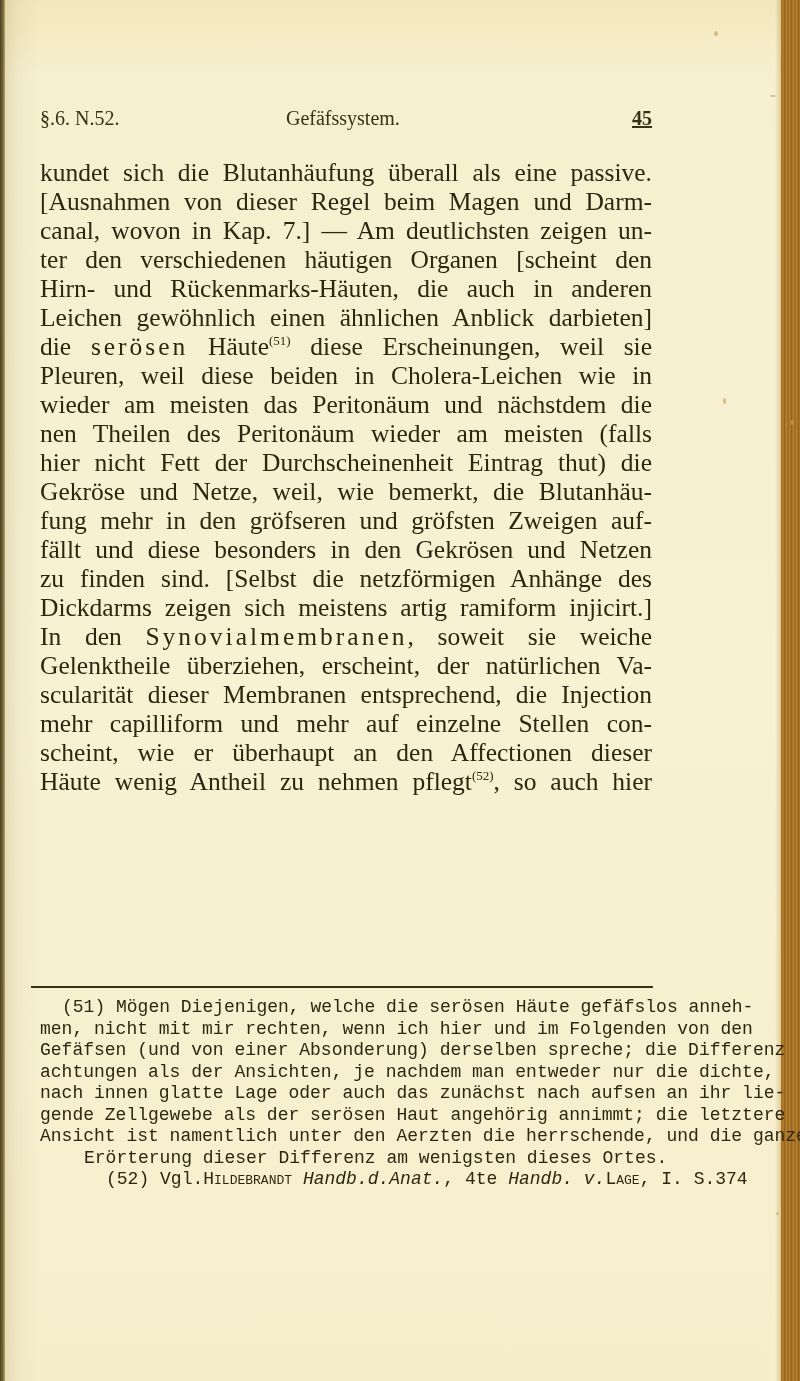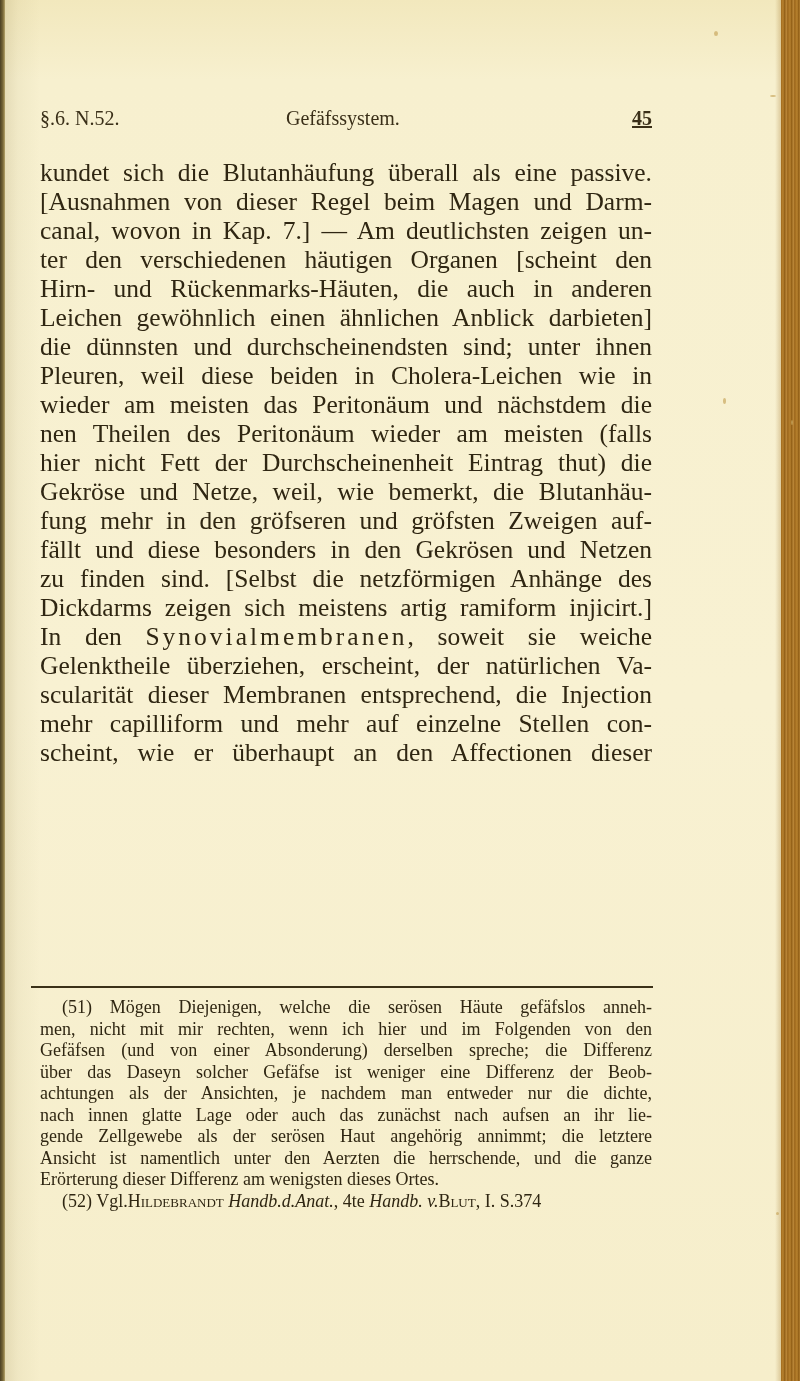--- a/index.html
+++ b/index.html
@@ -82,33 +82,33 @@
       left: 31px;
       width: 622px;
       height: 2px;
       background: #3b3118;
     }
     .footnotes {
       position: absolute;
       top: 997px;
       left: 40px;
       width: 612px;
-      font-family: Liberation Serif, serif;
+      font-family: Liberation Mono, monospace;
       font-size: 18px;
       line-height: 21.5px;
       color: #2f2612;
     }
     .fline {
       display: block;
       white-space: nowrap;
       text-align: justify;
       text-align-last: justify;
       height: 21.5px;
     }
-    .fline.last { text-align-last: left; }
+    .fline.last { text-align-last: left; margin-left: 44px; }
     .fline.indent { padding-left: 22px; }
     .smallcaps { font-variant: small-caps; }
     .ital { font-style: italic; }
     .speck {
       position: absolute;
       border-radius: 50%;
       background: #c9a860;
       opacity: 0.7;
     }
   </style>
@@ -132,48 +132,48 @@
     <span class="rh-right">45</span>
   </div>
 
   <div class="body-text">
     <span class="line">kundet sich die Blutanhäufung überall als eine passive.</span>
     <span class="line">[Ausnahmen von dieser Regel beim Magen und Darm-</span>
     <span class="line">canal, wovon in Kap. 7.] — Am deutlichsten zeigen un-</span>
     <span class="line">ter den verschiedenen häutigen Organen [scheint den</span>
     <span class="line">Hirn- und Rückenmarks-Häuten, die auch in anderen</span>
     <span class="line">Leichen gewöhnlich einen ähnlichen Anblick darbieten]</span>
-    <span class="line">die dünnsten und durchscheinendsten sind; unter ihnen</span>
+    <span class="line"><span>die </span><span class="spaced">serösen</span><span> Häute</span><sup class="fn">(51)</sup><span> diese Erscheinungen, weil sie</span></span>
     <span class="line">Pleuren, weil diese beiden in Cholera-Leichen wie in</span>
     <span class="line">wieder am meisten das Peritonäum und nächstdem die</span>
     <span class="line">nen Theilen des Peritonäum wieder am meisten (falls</span>
     <span class="line">hier nicht Fett der Durchscheinenheit Eintrag thut) die</span>
     <span class="line">Gekröse und Netze, weil, wie bemerkt, die Blutanhäu-</span>
     <span class="line">fung mehr in den gröfseren und gröfsten Zweigen auf-</span>
     <span class="line">fällt und diese besonders in den Gekrösen und Netzen</span>
     <span class="line">zu finden sind. [Selbst die netzförmigen Anhänge des</span>
     <span class="line">Dickdarms zeigen sich meistens artig ramiform injicirt.]</span>
     <span class="line"><span>In den </span><span class="spaced">Synovialmembranen</span><span>, soweit sie weiche</span></span>
     <span class="line">Gelenktheile überziehen, erscheint, der natürlichen Va-</span>
     <span class="line">scularität dieser Membranen entsprechend, die Injection</span>
     <span class="line">mehr capilliform und mehr auf einzelne Stellen con-</span>
     <span class="line">scheint, wie er überhaupt an den Affectionen dieser</span>
+    <span class="line"><span>Häute wenig Antheil zu nehmen pflegt</span><sup class="fn">(52)</sup><span>, so auch hier</span></span>
   </div>
 
   <div class="rule"></div>
 
   <div class="footnotes">
     <div>
       <span class="fline indent">(51) Mögen Diejenigen, welche die serösen Häute gefäfslos anneh-</span>
       <span class="fline">men, nicht mit mir rechten, wenn ich hier und im Folgenden von den</span>
       <span class="fline">Gefäfsen (und von einer Absonderung) derselben spreche; die Differenz</span>
-      <span class="fline">über das Daseyn solcher Gefäfse ist weniger eine Differenz der Beob-</span>
       <span class="fline">achtungen als der Ansichten, je nachdem man entweder nur die dichte,</span>
       <span class="fline">nach innen glatte Lage oder auch das zunächst nach aufsen an ihr lie-</span>
       <span class="fline">gende Zellgewebe als der serösen Haut angehörig annimmt; die letztere</span>
       <span class="fline">Ansicht ist namentlich unter den Aerzten die herrschende, und die ganze</span>
       <span class="fline last">Erörterung dieser Differenz am wenigsten dieses Ortes.</span>
     </div>
     <div>
-      <span class="fline indent last"><span>(52)</span> <span>Vgl.</span><span class="smallcaps">Hildebrandt</span> <span class="ital">Handb.d.Anat.</span><span>,</span> <span>4te</span> <span class="ital">Handb.</span> <span class="ital">v.</span><span class="smallcaps">Blut</span><span>, I. S.374</span></span>
+      <span class="fline indent last"><span>(52)</span> <span>Vgl.</span><span class="smallcaps">Hildebrandt</span> <span class="ital">Handb.d.Anat.</span><span>,</span> <span>4te</span> <span class="ital">Handb.</span> <span class="ital">v.</span><span class="smallcaps">Lage</span><span>, I. S.374</span></span>
     </div>
   </div>
 </div>
 
 </body></html>

